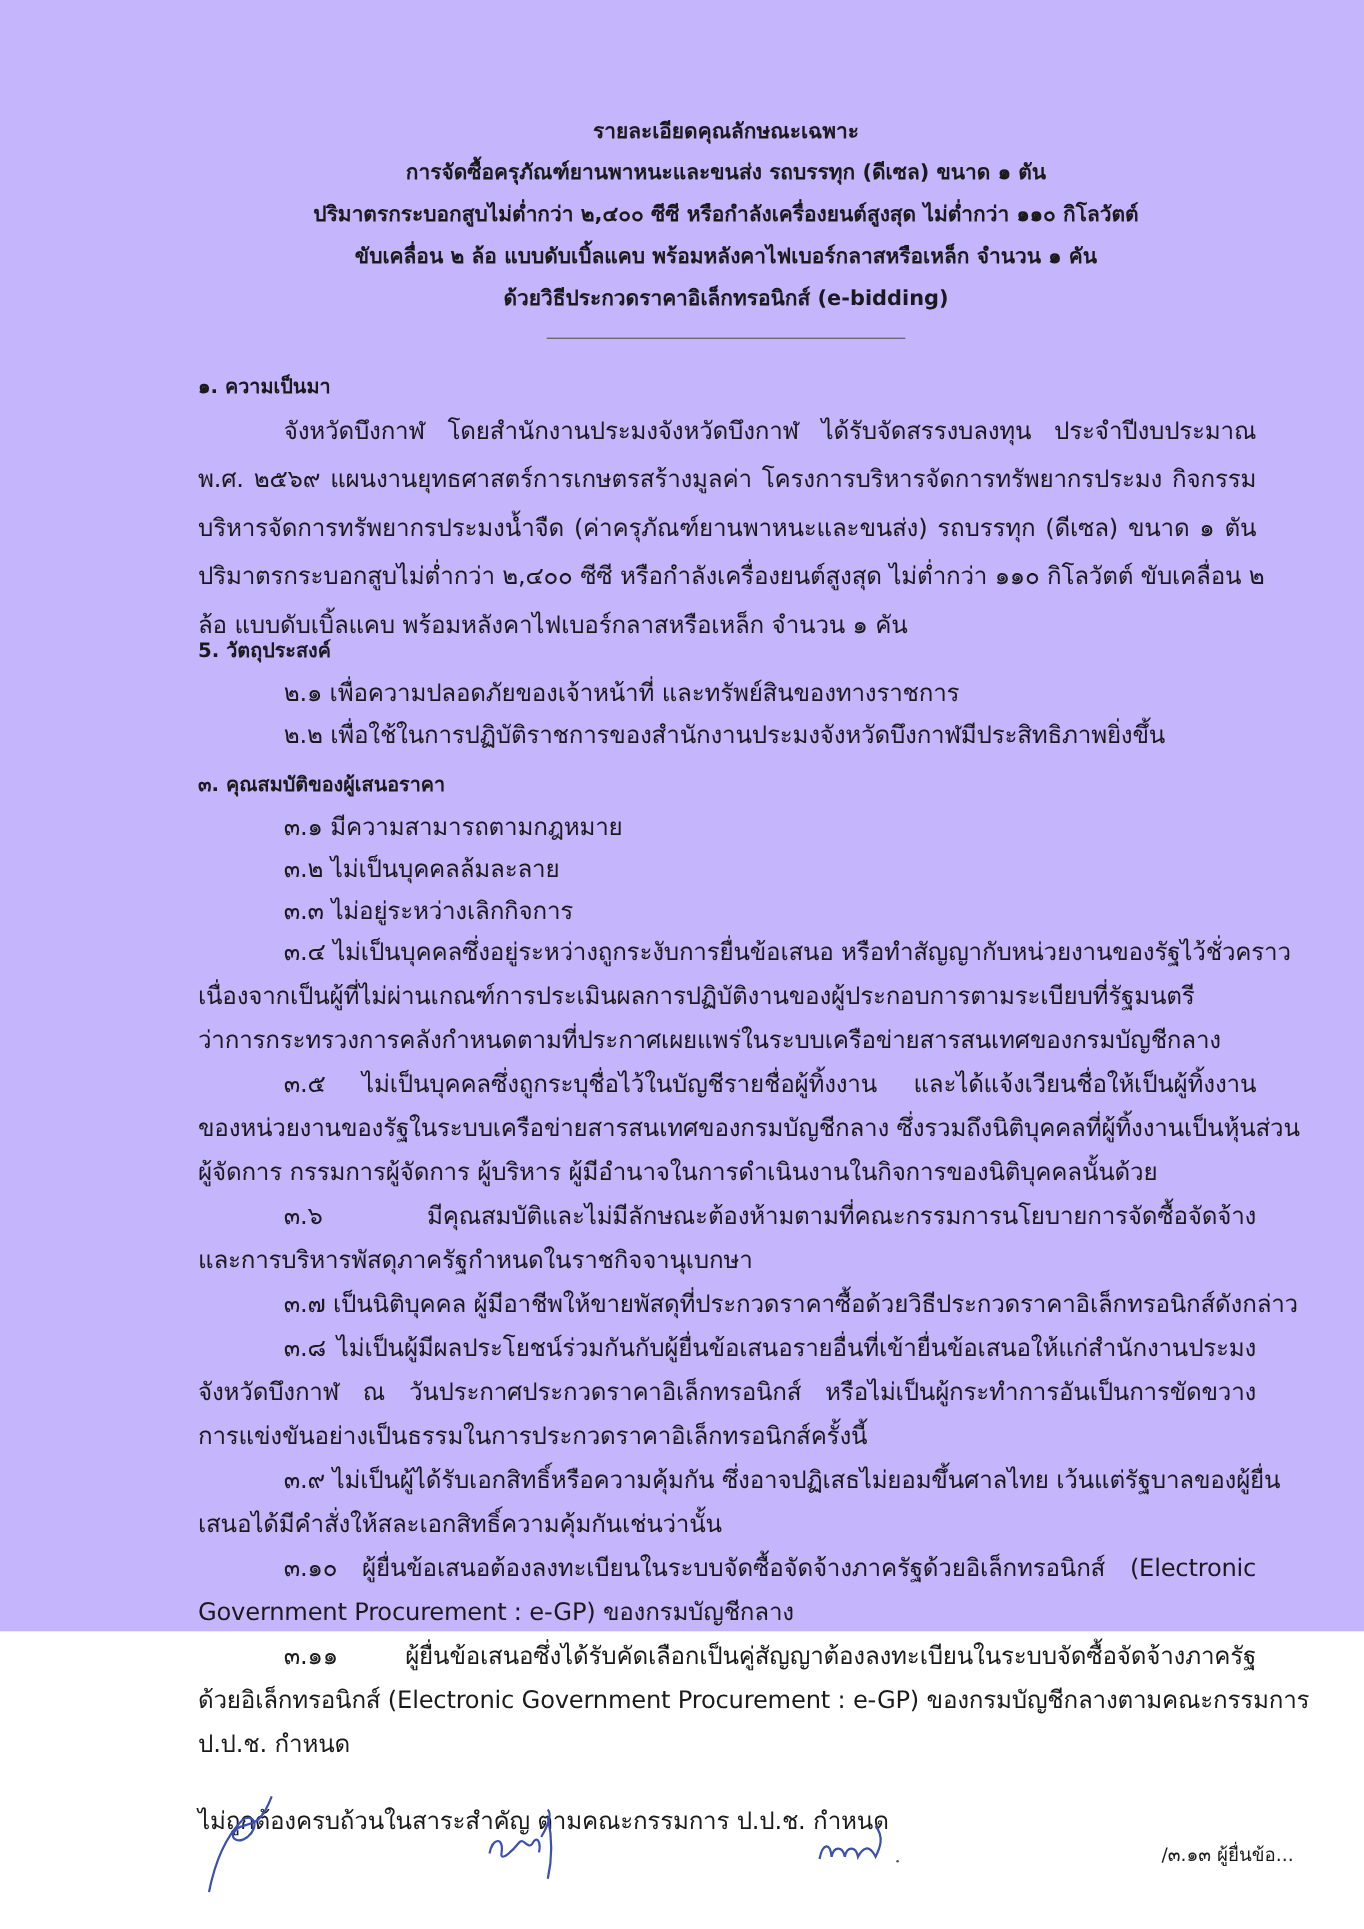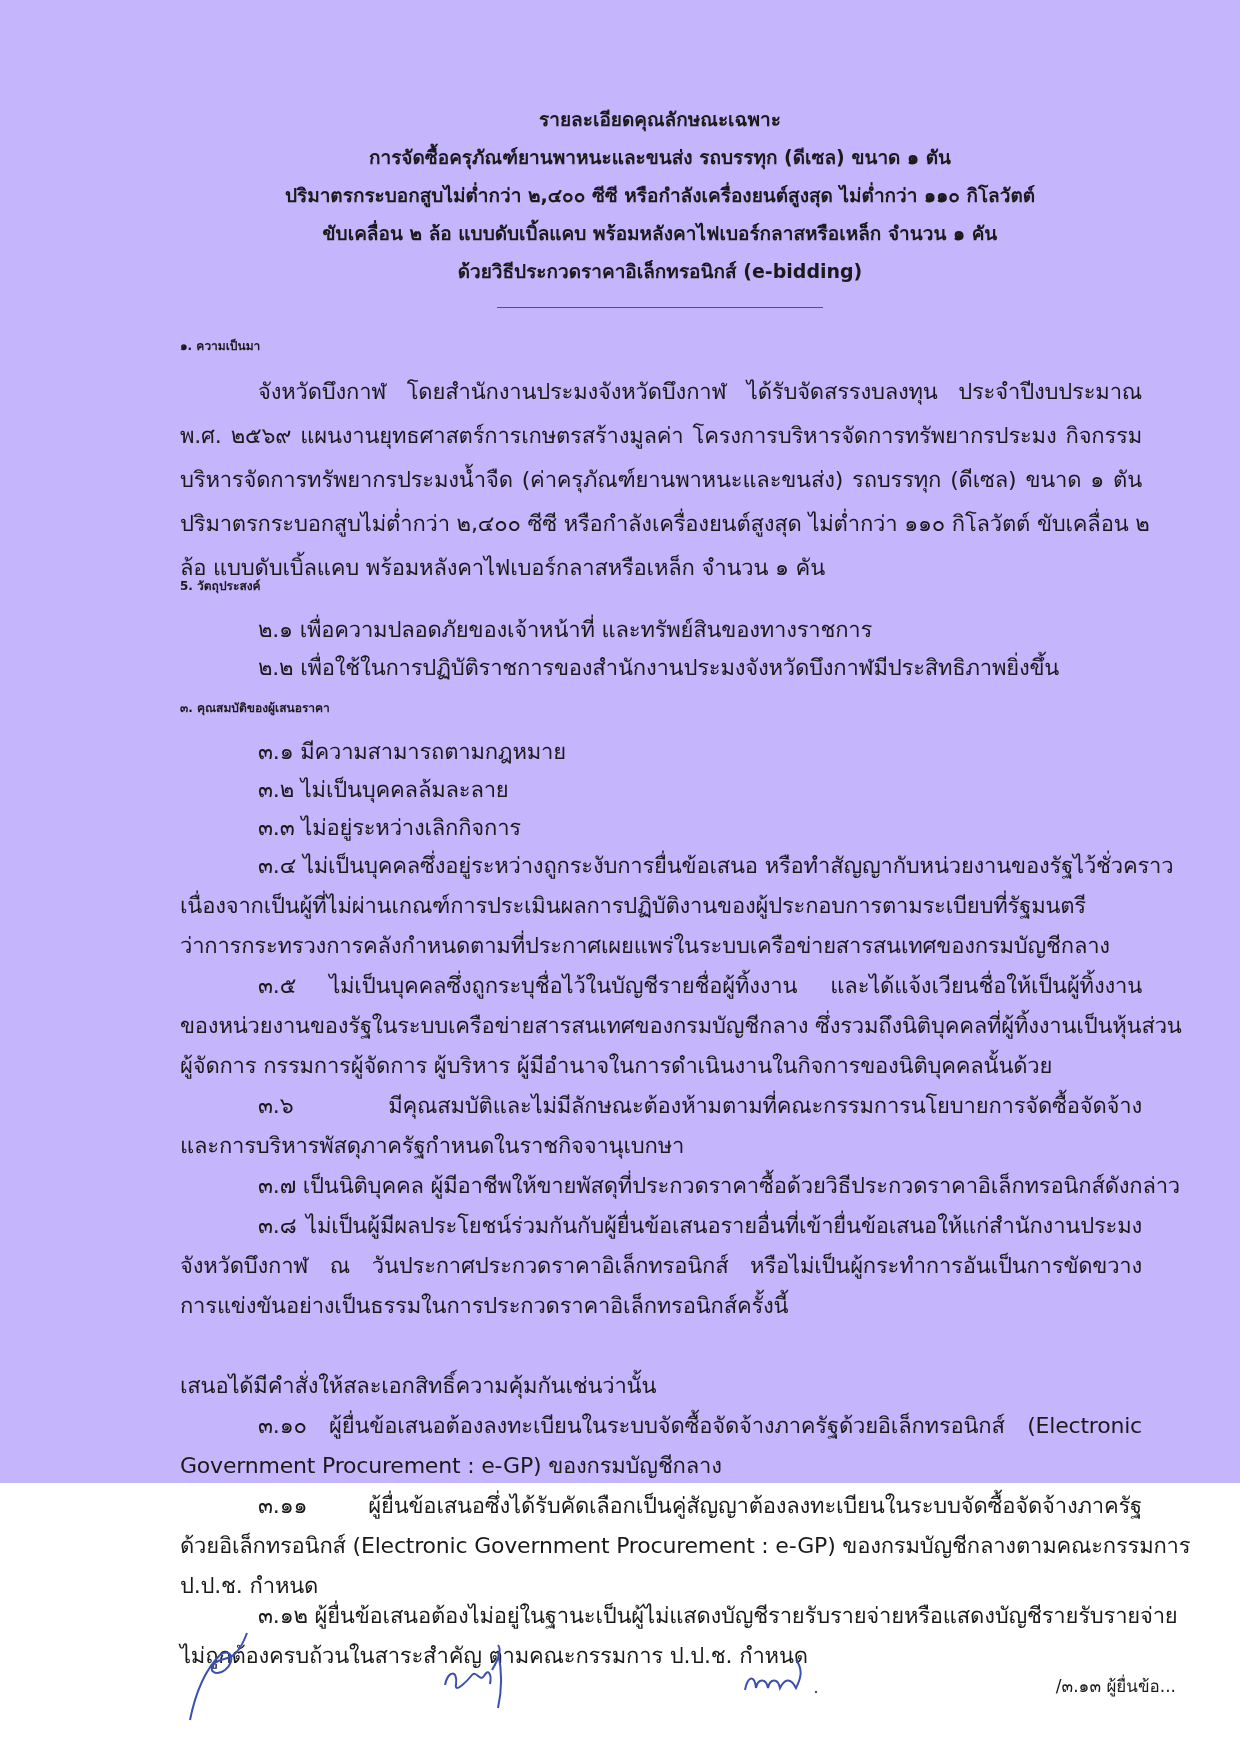--- a/index.html
+++ b/index.html
@@ -1,21 +1,21 @@
 <!DOCTYPE html>
 <html><head>
 <meta charset="utf-8">
 <style>
   html, body { margin: 0; padding: 0; background: #ffffff; }
   body { width: 1240px; height: 1754px; position: relative; overflow: hidden; font-family: "DejaVu Sans", "Liberation Sans", sans-serif; color: #1a1a1a; }
   .page { position: absolute; left: 0; top: 0; width: 1240px; height: 1483px; background: #c4b5fd; padding-left: 36px; }
   .title-block { position: absolute; left: 180px; width: 960px; top: 100px; text-align: center; }
   .title-line { font-size: 19px; font-weight: bold; line-height: 38px; height: 38px; white-space: nowrap; }
   .divider { position: absolute; left: 497px; width: 326px; top: 307px; height: 0; border-top: 1.5px solid #555; }
-  .section-head { position: absolute; left: 180px; font-size: 12px; font-weight: bold; white-space: nowrap; }
+  .section-head { position: absolute; left: 180px; font-size: 18px; font-weight: bold; white-space: nowrap; }
   .line { position: absolute; font-size: 22px; white-space: nowrap; letter-spacing: -0.2px; }
   .line.full { left: 180px; width: 962px; text-align: justify; text-align-last: justify; }
   .line.last { left: 180px; }
   .line.indent { left: 258px; }
   .line.indent-full { left: 258px; width: 884px; text-align: justify; text-align-last: justify; }
   .footer-next { position: absolute; right: 100px; top: 1634px; font-size: 17px; white-space: nowrap; }
   .sig { position: absolute; }
 </style>
 </head>
 <body>
@@ -58,30 +58,30 @@
 
   <div class="line indent-full" style="top:1088px">๓.๖ มีคุณสมบัติและไม่มีลักษณะต้องห้ามตามที่คณะกรรมการนโยบายการจัดซื้อจัดจ้าง</div>
   <div class="line last" style="top:1128px">และการบริหารพัสดุภาครัฐกำหนดในราชกิจจานุเบกษา</div>
 
   <div class="line indent-full" style="top:1168px">๓.๗ เป็นนิติบุคคล ผู้มีอาชีพให้ขายพัสดุที่ประกวดราคาซื้อด้วยวิธีประกวดราคาอิเล็กทรอนิกส์ดังกล่าว</div>
 
   <div class="line indent-full" style="top:1208px">๓.๘ ไม่เป็นผู้มีผลประโยชน์ร่วมกันกับผู้ยื่นข้อเสนอรายอื่นที่เข้ายื่นข้อเสนอให้แก่สำนักงานประมง</div>
   <div class="line full" style="top:1248px">จังหวัดบึงกาฬ ณ วันประกาศประกวดราคาอิเล็กทรอนิกส์ หรือไม่เป็นผู้กระทำการอันเป็นการขัดขวาง</div>
   <div class="line last" style="top:1288px">การแข่งขันอย่างเป็นธรรมในการประกวดราคาอิเล็กทรอนิกส์ครั้งนี้</div>
 
+  <div class="line indent-full" style="top:1328px">๓.๙ ไม่เป็นผู้ได้รับเอกสิทธิ์หรือความคุ้มกัน ซึ่งอาจปฏิเสธไม่ยอมขึ้นศาลไทย เว้นแต่รัฐบาลของผู้ยื่น</div>
   <div class="line last" style="top:1368px">เสนอได้มีคำสั่งให้สละเอกสิทธิ์ความคุ้มกันเช่นว่านั้น</div>
 
   <div class="line indent-full" style="top:1408px">๓.๑๐ ผู้ยื่นข้อเสนอต้องลงทะเบียนในระบบจัดซื้อจัดจ้างภาครัฐด้วยอิเล็กทรอนิกส์ (Electronic</div>
   <div class="line last" style="top:1448px">Government Procurement : e-GP) ของกรมบัญชีกลาง</div>
 
   <div class="line indent-full" style="top:1488px">๓.๑๑ ผู้ยื่นข้อเสนอซึ่งได้รับคัดเลือกเป็นคู่สัญญาต้องลงทะเบียนในระบบจัดซื้อจัดจ้างภาครัฐ</div>
   <div class="line full" style="top:1528px">ด้วยอิเล็กทรอนิกส์ (Electronic Government Procurement : e-GP) ของกรมบัญชีกลางตามคณะกรรมการ</div>
   <div class="line last" style="top:1568px">ป.ป.ช. กำหนด</div>
 
-  <div class="line indent-full" style="top:1598px">๓.๑๒ ผู้ยื่นข้อเสนอต้องไม่อยู่ในฐานะเป็นผู้ไม่แสดงบัญชีรายรับรายจ่ายหรือแสดงบัญชีรายรับรายจ่าย</div>
   <div class="line last" style="top:1638px; left:180px">ไม่ถูกต้องครบถ้วนในสาระสำคัญ ตามคณะกรรมการ ป.ป.ช. กำหนด</div>
 
   <div class="footer-next" style="top:1672px">/๓.๑๓ ผู้ยื่นข้อ...</div>
 
   <svg class="sig" style="left:185px; top:1625px" width="70" height="100" viewBox="0 0 70 100">
     <path d="M5 95 C 10 70, 20 45, 35 30 C 45 22, 52 35, 40 45 C 30 52, 22 45, 30 38 C 40 30, 50 40, 62 8" fill="none" stroke="#3b4fb0" stroke-width="2"></path>
   </svg>
   <svg class="sig" style="left:440px; top:1640px" width="80" height="70" viewBox="0 0 80 70">
     <path d="M5 45 C 8 30, 18 30, 16 44 C 14 55, 28 40, 32 35 C 36 30, 40 42, 44 36 C 48 28, 52 34, 50 44 M 52 30 C 58 20, 62 10, 58 5 M 58 12 C 62 30, 62 50, 58 68" fill="none" stroke="#3b4fb0" stroke-width="2"></path>
   </svg>

